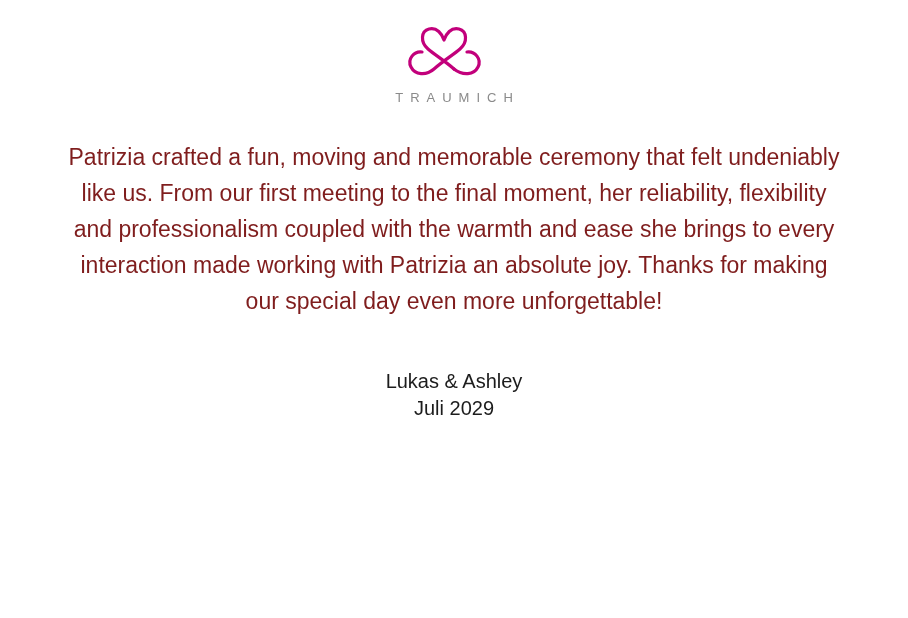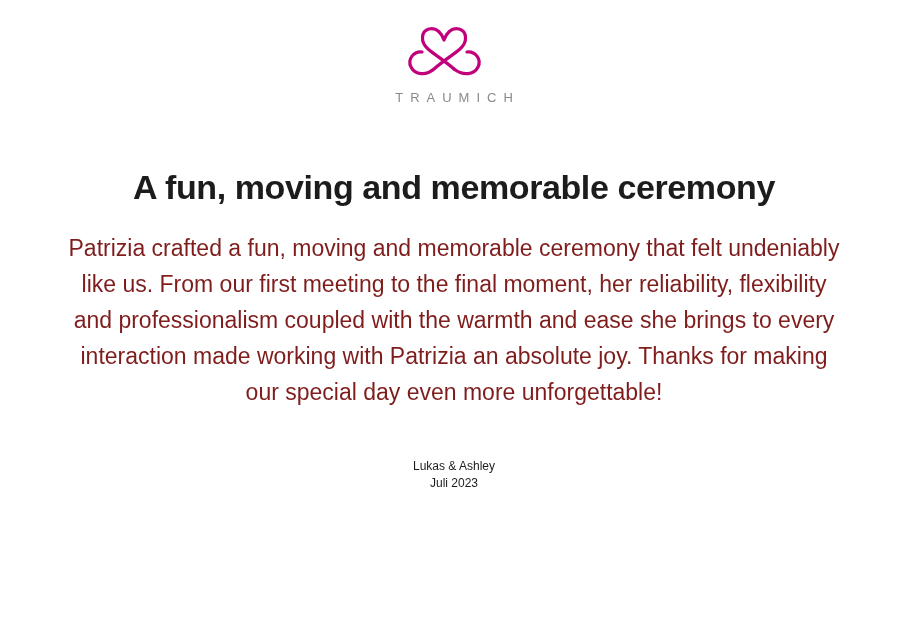--- a/index.html
+++ b/index.html
@@ -15,20 +15,21 @@
     overflow: hidden;
   }
   .page {
     width: 908px;
     height: 618px;
     position: relative;
     box-sizing: border-box;
     display: flex;
     flex-direction: column;
     align-items: center;
+    gap: 12px;
   }
 
   
   .logo-block {
     margin-top: 22px;
     display: flex;
     flex-direction: column;
     align-items: center;
   }
   .logo-mark {
@@ -62,21 +63,21 @@
   .body-text {
     margin: 0 auto;
     margin-top: 22px;
     width: 780px;
     font-size: 23px;
     line-height: 1.57;
     color: #7f1d1d;
   }
   .signature {
     margin-top: 48px;
-    font-size: 12px;
+    font-size: 20px;
     line-height: 1.35;
     color: #1c1c1c;
   }
   .sig-line {
     display: block;
   }
 </style>
 </head>
 <body>
 
@@ -96,21 +97,20 @@
                  C 12 37, 19 29, 27 30"></path>
         <path d="M59 47
                  C 68 54, 79 53, 83 45
                  C 87 37, 80 29, 72 30"></path>
       </g>
     </svg>
     <div class="logo-wordmark">TRAUMICH</div>
   </div>
 
   <div class="content">
-    <h1 class="headline">A fun, moving and memorable ceremony</h1>
     <p class="body-text">Patrizia crafted a fun, moving and memorable ceremony that felt undeniably like us. From our first meeting to the final moment, her reliability, flexibility and professionalism coupled with the warmth and ease she brings to every interaction made working with Patrizia an absolute joy. Thanks for making our special day even more unforgettable!</p>
     <div class="signature">
       <span class="sig-line">Lukas &amp; Ashley</span>
-      <span class="sig-line">Juli 2023</span>
+      <span class="sig-line">Juli 2029</span>
     </div>
   </div>
 
 </div>
 
 </body></html>

